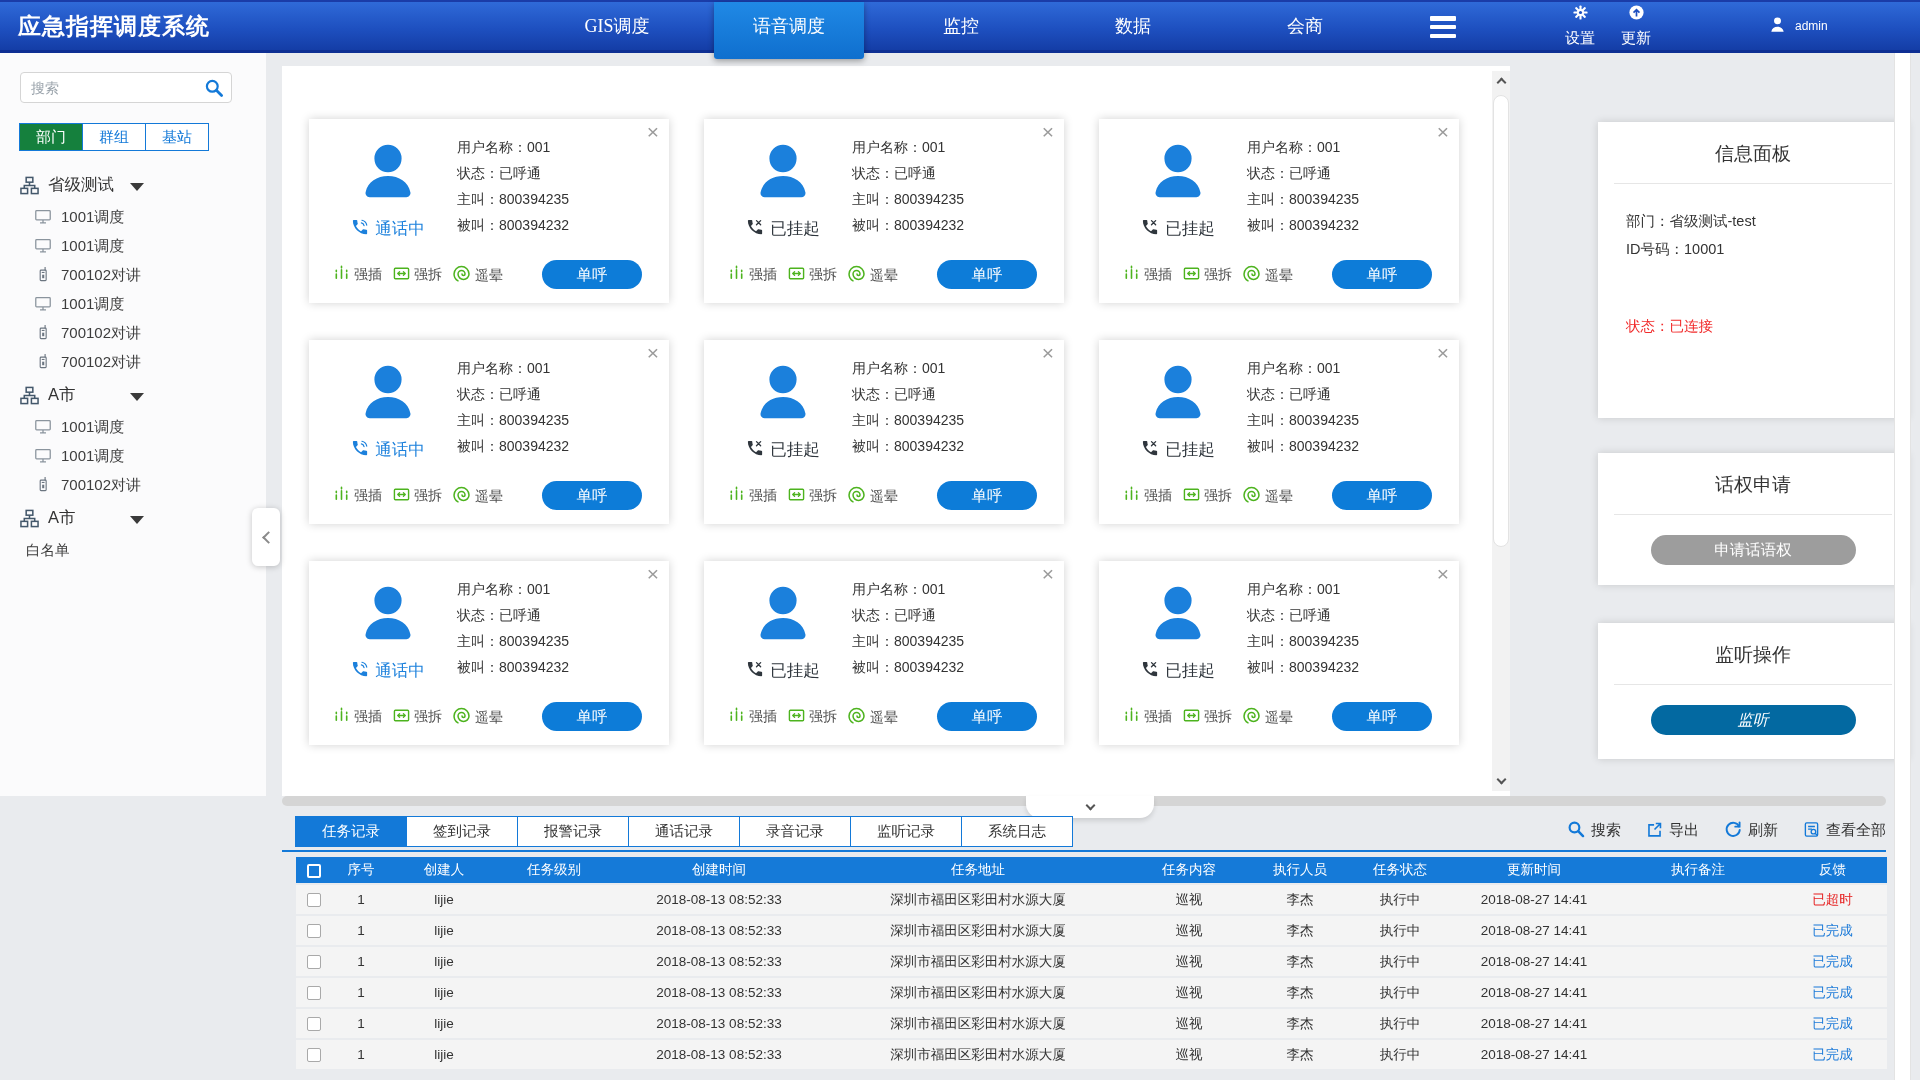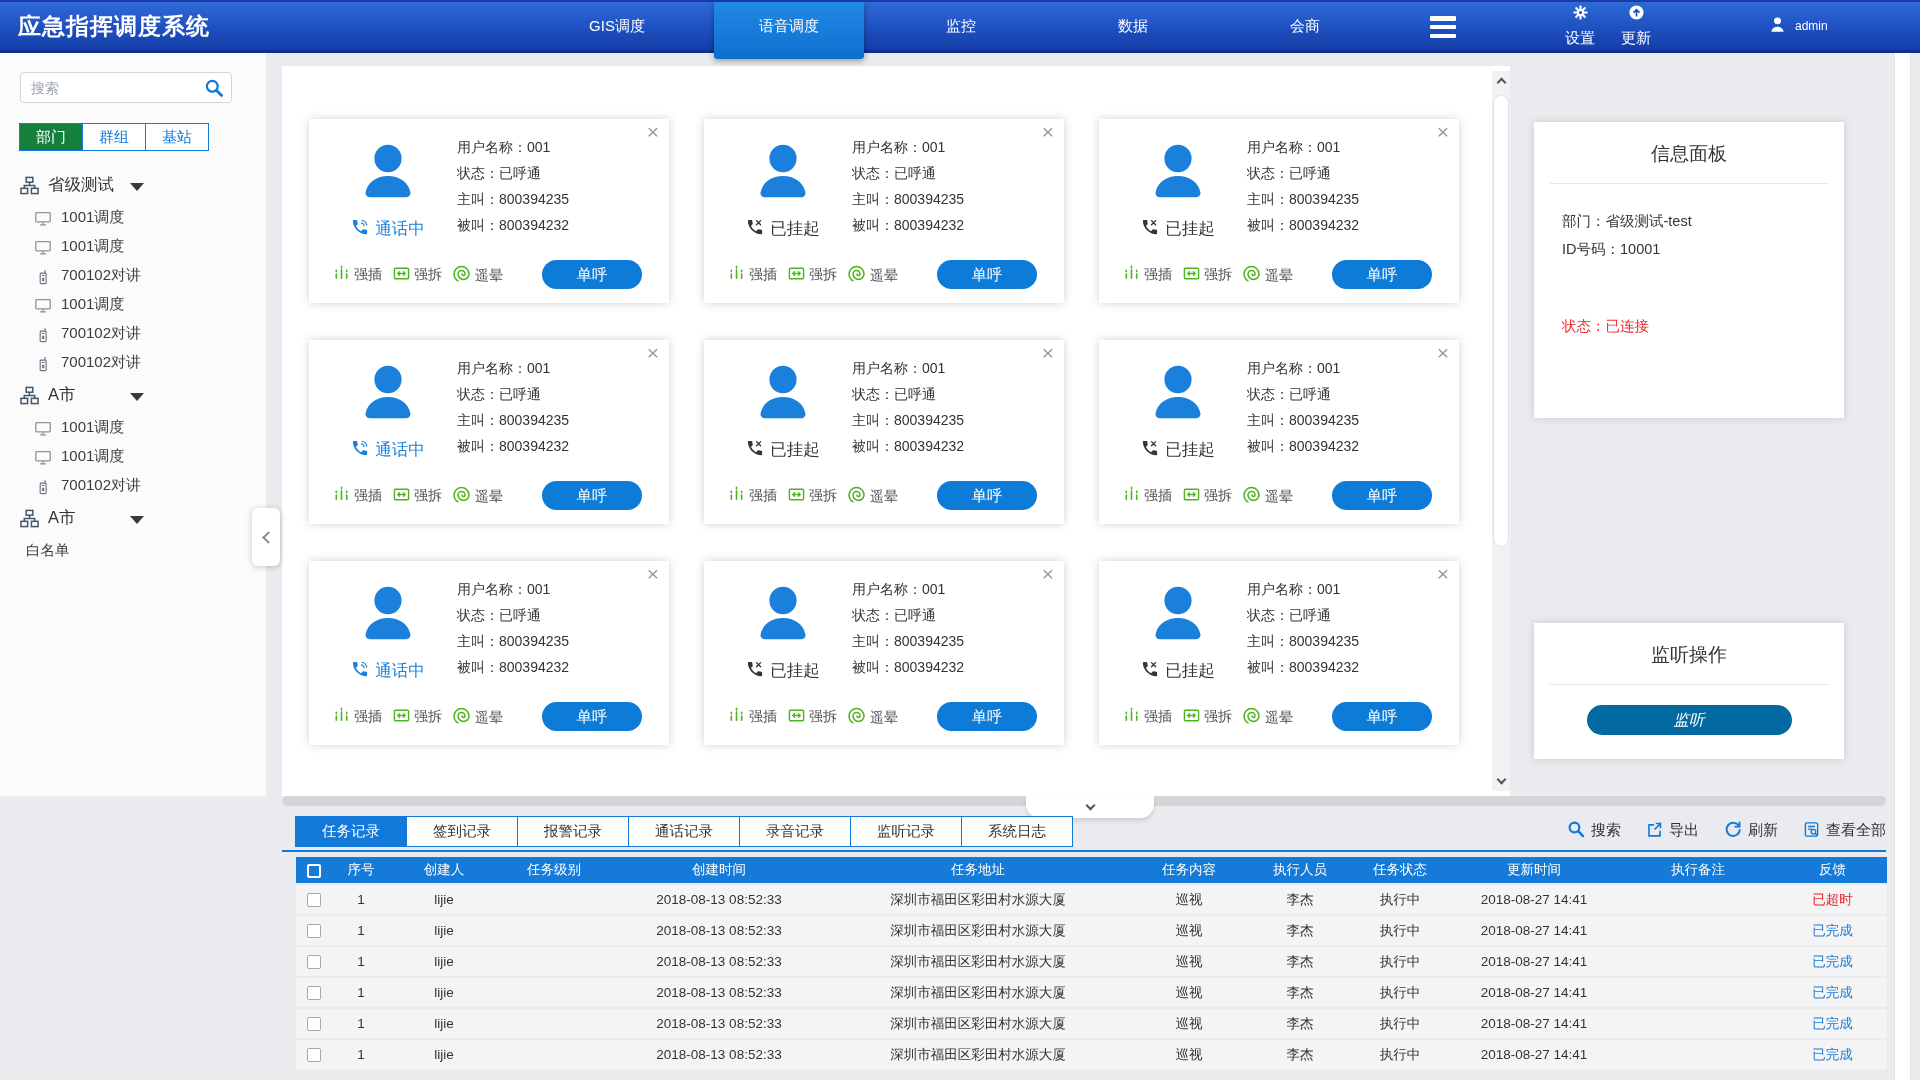--- a/index.html
+++ b/index.html
@@ -5,41 +5,41 @@
   * { margin:0; padding:0; box-sizing:border-box; }
   body { font-family:"Liberation Sans","DejaVu Sans",sans-serif; background:#cfd3d8; }
   .page { position:relative; width:1920px; height:1080px; background:#e9ebee; overflow:hidden; }
 
   
   .top-nav { position:absolute; left:0; top:0; width:1920px; height:53px;
     background:linear-gradient(180deg,#2f6ad8 0%,#1e50c0 55%,#143da6 100%);
     border-top:2px solid #1a3ca8; border-bottom:3px solid #0e2f93; z-index:5; }
   .app-title { position:absolute; left:18px; top:0; line-height:48px; font-size:23px; font-weight:bold; color:#fff; letter-spacing:1px; }
   .nav-tabs { position:absolute; left:542px; top:0; height:48px; display:flex; gap:22px; }
-  .nav-tab { width:150px; height:48px; line-height:48px; text-align:center; color:#fff; font-size:15px; cursor:pointer; }
+  .nav-tab { width:150px; height:48px; line-height:48px; text-align:center; color:#fff; font-size:18px; cursor:pointer;font-family:Liberation Serif, serif; }
   .nav-tab.active { background:linear-gradient(180deg,#2089e6,#0f6fce); height:57px; box-shadow:0 2px 6px rgba(0,0,0,.35); border-radius:0 0 3px 3px; }
   .nav-burger { position:absolute; left:1430px; top:14px; width:26px; height:22px; display:flex; flex-direction:column; justify-content:space-between; cursor:pointer; }
   .nav-burger span { display:block; height:4.5px; background:#fff; border-radius:1px; }
   .nav-actions { position:absolute; left:1565px; top:0; height:48px; display:flex; align-items:center; gap:26px; color:#fff; font-size:15px; }
   .nav-action { display:flex; align-items:center; gap:5px; cursor:pointer;flex-direction:column; }
   .nav-user { position:absolute; left:1768px; top:0; height:48px; display:flex; align-items:center; gap:8px; color:#fff; font-size:12px; cursor:pointer; }
 
   
   .sidebar { position:absolute; left:0; top:53px; width:266px; height:743px; background:#fbfbfc; }
   .search-box { position:absolute; left:20px; top:19px; width:212px; height:31px; border:1px solid #d5d5d5; border-radius:4px; background:#fff; }
   .search-box input { position:absolute; left:0; top:0; width:180px; height:29px; border:none; outline:none; background:transparent; padding-left:10px; font-size:14px; color:#333; font-family:inherit; }
   .search-box input::placeholder { color:#9aa3ab; }
   .search-box .sicon { position:absolute; right:7px; top:5px; }
   .side-tabs { position:absolute; left:20px; top:70px; display:flex; }
   .side-tab { width:64px; height:28px; line-height:26px; text-align:center; font-size:15px; color:#1379d8; background:#fff; border:1px solid #1379d8; margin-left:-1px; cursor:pointer; }
   .side-tab.active { background:#15803d; color:#fff; z-index:1; }
   .tree { position:absolute; left:0; top:114px; right:0; }
   .tree-group { position:relative; display:flex; align-items:center; gap:9px; padding:7px 0 7px 20px; font-size:16.5px; color:#333; cursor:pointer; }
   .tree-group .caret { position:absolute; left:130px; top:50%; margin-top:-2px; width:0; height:0; border-left:7px solid transparent; border-right:7px solid transparent; border-top:8px solid #3a3a3a; }
-  .tree-item { display:flex; align-items:flex-end; gap:9px; padding:5px 0 5px 33px; font-size:15px; color:#3d3d3d; cursor:pointer; }
+  .tree-item { display:flex; align-items:flex-start; gap:9px; padding:5px 0 5px 33px; font-size:15px; color:#3d3d3d; cursor:pointer; }
   .tree-item.plain { padding-left:26px; font-size:14.5px; }
   .ticon { display:inline-flex; width:19px; justify-content:center; }
   .collapse-handle { position:absolute; left:252px; top:508px; width:28px; height:58px; background:#fff; border-radius:6px; box-shadow:0 1px 6px rgba(0,0,0,.22); display:flex; align-items:center; justify-content:center; cursor:pointer; z-index:3; }
   .chev-left { width:9px; height:9px; border-left:2px solid #8a8a8a; border-bottom:2px solid #8a8a8a; transform:rotate(45deg); margin-left:4px; }
 
   
   .canvas { position:absolute; left:282px; top:66px; width:1228px; height:730px; background:#fff; }
   .cards { position:absolute; left:27px; top:53px; display:grid; grid-template-columns:repeat(3,360px); grid-auto-rows:184px; column-gap:35px; row-gap:37px; }
   .card { position:relative; background:#fff; box-shadow:0 0 9px rgba(0,0,0,.18); }
   .card-close { position:absolute; top:1px; right:10px; font-size:21px; color:#9b9b9b; cursor:pointer; line-height:24px; }
@@ -59,21 +59,21 @@
   .v-btn.up { top:0; } .v-btn.down { bottom:0; }
   .chev-up { width:7px; height:7px; border-left:2px solid #555; border-top:2px solid #555; transform:rotate(45deg); margin-top:3px; }
   .chev-down { width:7px; height:7px; border-right:2px solid #555; border-bottom:2px solid #555; transform:rotate(45deg); margin-bottom:3px; }
   .v-thumb { position:absolute; left:1px; top:24px; width:16px; height:452px; background:#fff; border:1px solid #e3e3e3; border-radius:8px; cursor:pointer; }
 
   
   .divider { position:absolute; left:282px; top:796px; width:1604px; height:10px; background:#d5d5d5; border-radius:5px; }
   .divider-handle { position:absolute; left:744px; top:0; width:128px; height:22px; background:#fff; border-radius:0 0 14px 14px; box-shadow:0 3px 5px rgba(0,0,0,.12); display:flex; align-items:center; justify-content:center; cursor:pointer; }
 
   
-  .panel { position:absolute; left:1534px; width:310px; background:#fff; box-shadow:0 0 8px rgba(0,0,0,.15); }
+  .panel { position:absolute; left:1598px; width:310px; background:#fff; box-shadow:0 0 8px rgba(0,0,0,.15); }
   .panel-info { top:122px; height:296px; }
   .panel-talk { top:453px; height:132px; }
   .panel-monitor { top:623px; height:136px; }
   .panel-title { text-align:center; font-size:19px; color:#333; padding-top:19px; }
   .panel-hr { margin:16px 16px 0; border-top:1px solid #e6e6e6; }
   .panel-line { padding:0 28px; font-size:14.5px; color:#333; }
   .line-dept { margin-top:28px; }
   .line-id { margin-top:9px; }
   .line-status { margin-top:58px; color:#f12b2b; }
   .pill-btn { margin:20px auto 0; width:205px; height:30px; border-radius:15px; color:#fff; font-size:15.5px; text-align:center; line-height:30px; cursor:pointer; }
@@ -666,20 +666,25 @@
   </div>
 
   <section class="panel panel-info">
     <div class="panel-title">信息面板</div>
     <div class="panel-hr"></div>
     <div class="panel-line line-dept">部门：省级测试-test</div>
     <div class="panel-line line-id">ID号码：10001</div>
     <div class="panel-line line-status">状态：已连接</div>
   </section>
 
+  <section class="panel panel-talk">
+    <div class="panel-title">话权申请</div>
+    <div class="panel-hr"></div>
+    <div class="pill-btn pill-gray">申请话语权</div>
+  </section>
 
   <section class="panel panel-monitor">
     <div class="panel-title">监听操作</div>
     <div class="panel-hr"></div>
     <div class="pill-btn pill-orange">监听</div>
   </section>
 
   <div class="bottom-tabs" id="bottom-tabs">
       <div class="btab active">任务记录</div>
       <div class="btab">签到记录</div>

